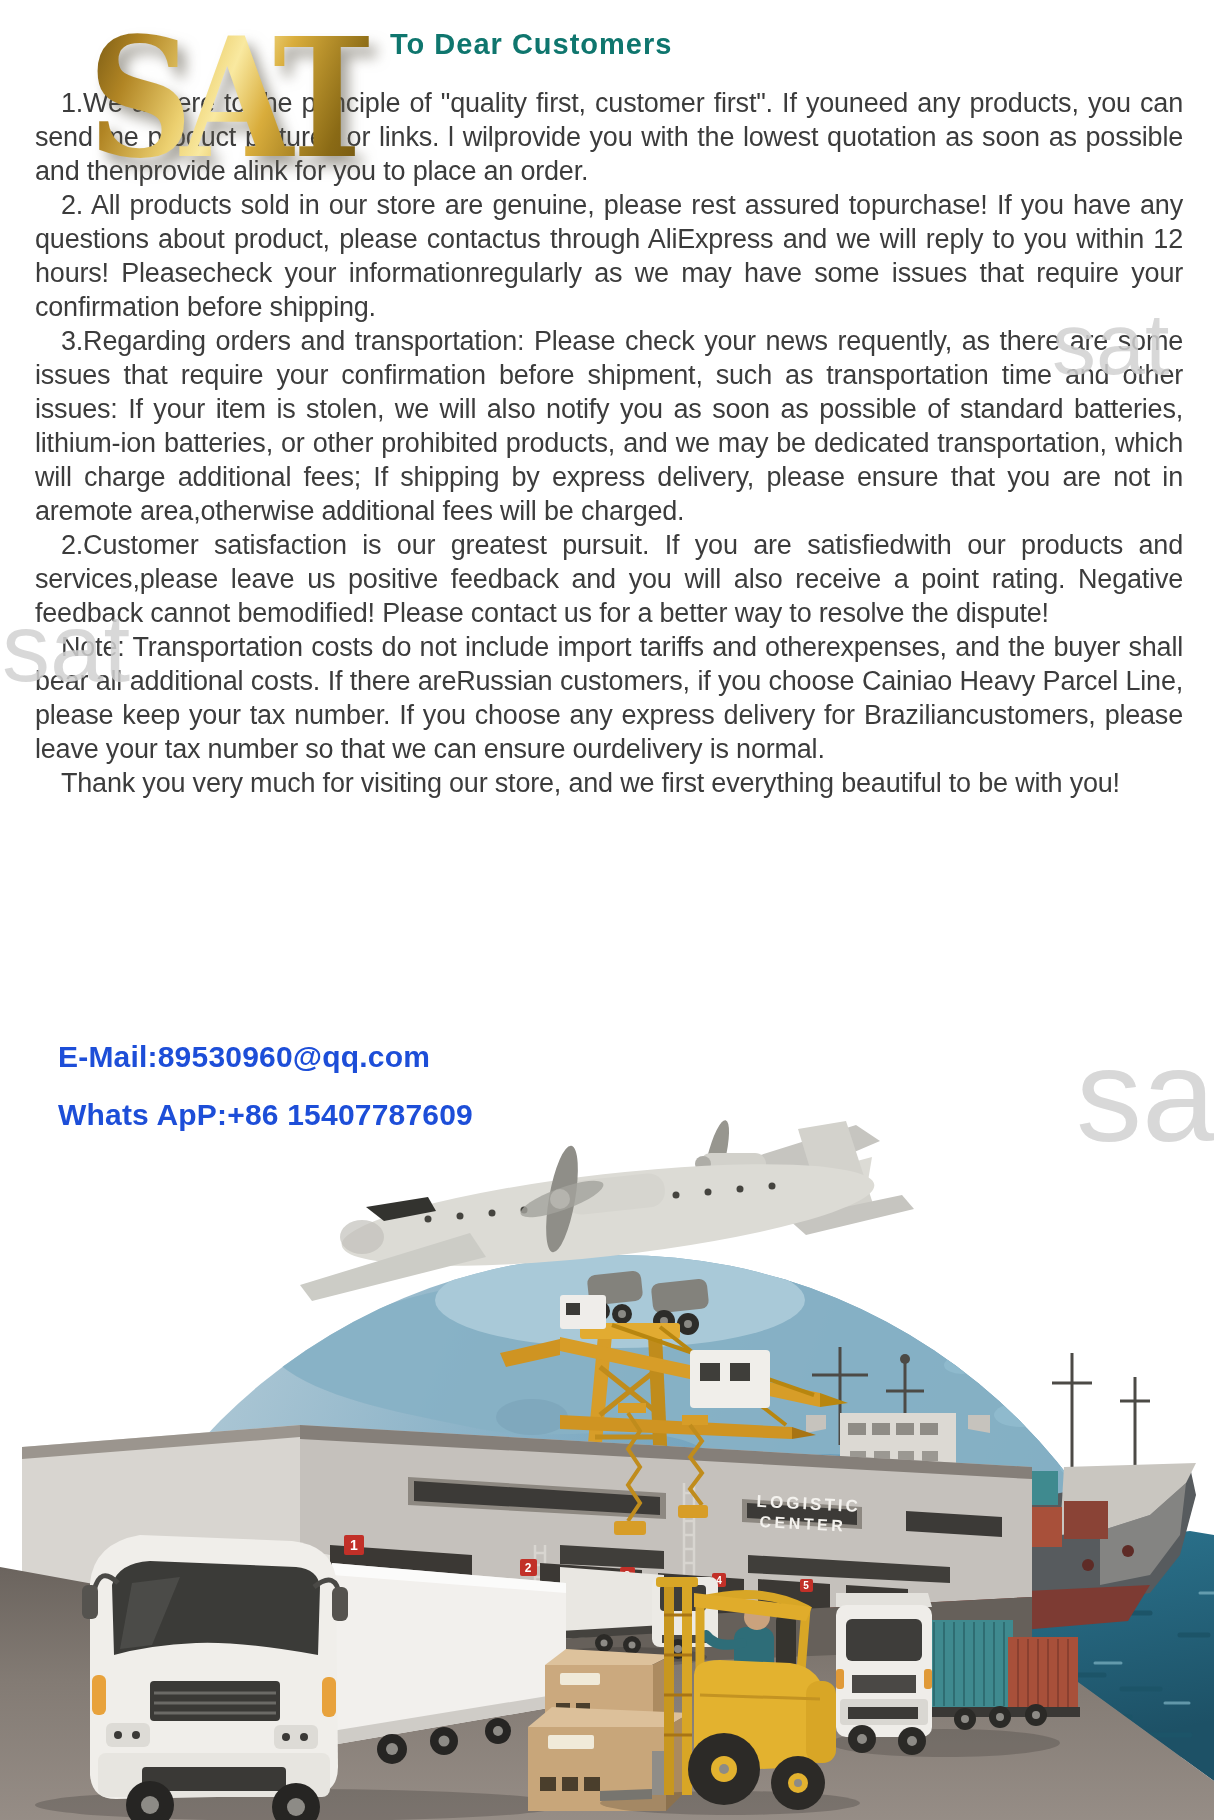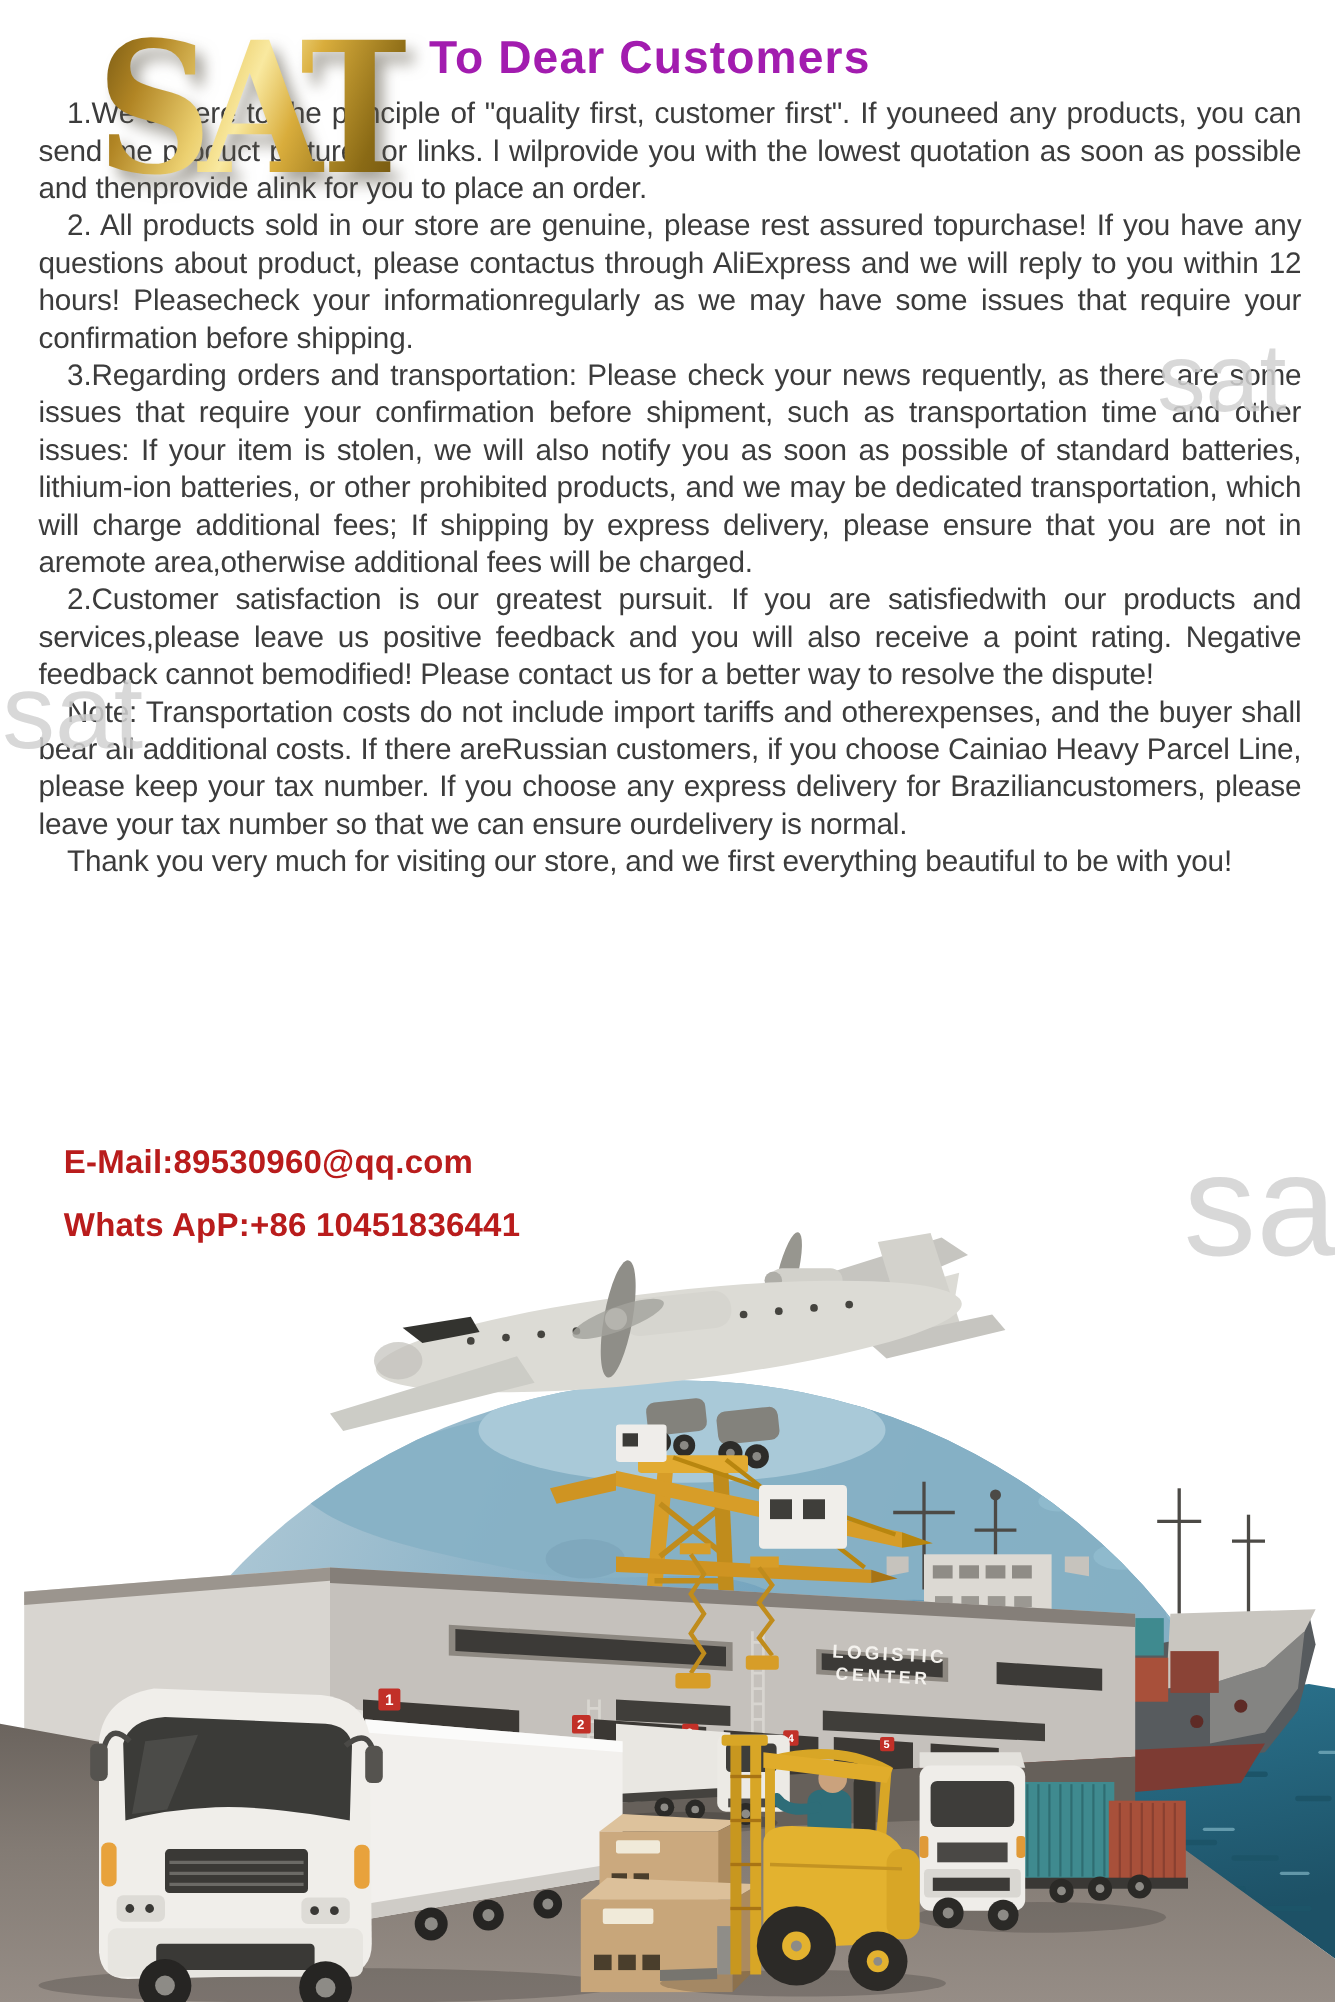--- a/index.html
+++ b/index.html
@@ -11,30 +11,30 @@
   .sat-logo{
     position:absolute;left:88px;top:16px;z-index:3;
     font-family:"DejaVu Serif",serif;font-weight:bold;font-size:165px;line-height:1;
     letter-spacing:-14px;transform:scaleX(.88);transform-origin:left top;
     background:linear-gradient(115deg,#6e5210 0%,#b18524 18%,#ecd070 38%,#f9e9a0 48%,#d9ad3c 62%,#8a6a15 85%,#6e5210 100%);
     -webkit-background-clip:text;background-clip:text;color:transparent;
     filter:drop-shadow(9px 10px 7px rgba(95,90,75,.55));
   }
   .page-title{
     position:absolute;left:390px;top:28px;z-index:2;
-    font-size:42px;font-weight:700;color:#a21caf;letter-spacing:1px;
+    font-size:29px;font-weight:700;color:#0f766e;letter-spacing:1px;
   }
   .notice{
     position:absolute;left:35px;top:86px;width:1148px;z-index:1;
     font-size:27px;line-height:34px;color:#3c3c3c;text-align:justify;letter-spacing:-.2px;
   }
   .notice p{margin:0;text-indent:26px;}
   .contact{
     position:absolute;left:58px;z-index:2;
-    font-size:30px;font-weight:700;color:#b91c1c;letter-spacing:.2px;
+    font-size:30px;font-weight:700;color:#1d4ed8;letter-spacing:.2px;
   }
   .contact.email{top:1040px;}
   .contact.whatsapp{top:1098px;}
   
   .wm{
     position:absolute;z-index:6;color:#d2d2d2;opacity:.85;line-height:1;
     font-family:"Liberation Sans",sans-serif;font-weight:400;pointer-events:none;
   }
   .wm1{left:1052px;top:300px;font-size:88px;}
   .wm2{left:2px;top:600px;font-size:96px;}
@@ -51,21 +51,21 @@
 <div class="notice">
   <p>1.We adhere to the principle of "quality first, customer first". If youneed any products, you can send me product pictures or links. l wilprovide you with the lowest quotation as soon as possible and thenprovide alink for you to place an order.</p>
   <p>2. All products sold in our store are genuine, please rest assured topurchase! If you have any questions about product, please contactus through AliExpress and we will reply to you within 12 hours! Pleasecheck your informationregularly as we may have some issues that require your confirmation before shipping.</p>
   <p>3.Regarding orders and transportation: Please check your news requently, as there are some issues that require your confirmation before shipment, such as transportation time and other issues: If your item is stolen, we will also notify you as soon as possible of standard batteries, lithium-ion batteries, or other prohibited products, and we may be dedicated transportation, which will charge additional fees;  If shipping by express delivery, please ensure that you are not in aremote area,otherwise additional fees will be charged.</p>
   <p>2.Customer satisfaction is our greatest pursuit. If you are satisfiedwith our products and services,please leave us positive feedback and you will also receive a point rating. Negative feedback cannot bemodified! Please contact us for a better way to resolve the dispute!</p>
   <p>Note: Transportation costs do not include import tariffs and otherexpenses, and the buyer shall bear all additional costs. If there areRussian customers, if you choose Cainiao Heavy Parcel Line, please keep your tax number. If you choose any express delivery for Braziliancustomers, please leave your tax number so that we can ensure ourdelivery is normal.</p>
   <p>Thank you very much for visiting our store, and we first everything beautiful to be with you!</p>
 </div>
 
 <div class="contact email">E-Mail:89530960@qq.com</div>
-<div class="contact whatsapp">Whats ApP:+86 10451836441</div>
+<div class="contact whatsapp">Whats ApP:+86 15407787609</div>
 
 <div class="wm wm1">sat</div>
 <div class="wm wm2">sat</div>
 <div class="wm wm3">sat</div>
 
 <div class="scene">
 <svg width="1214" height="705" viewBox="0 0 1214 705" xmlns="http://www.w3.org/2000/svg">
   <defs>
     <clipPath id="globeClip">
           <circle cx="620" cy="705" r="565"></circle>

